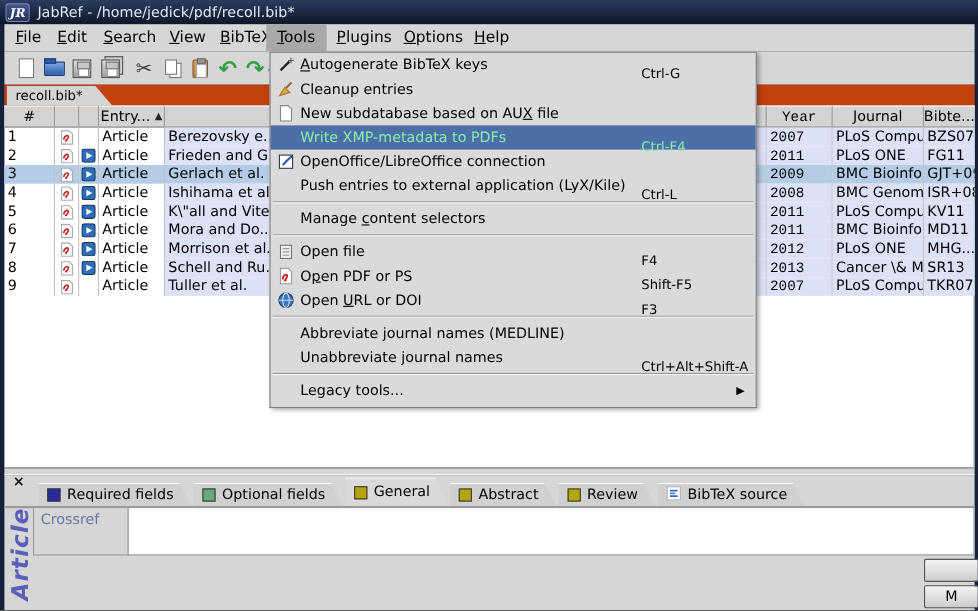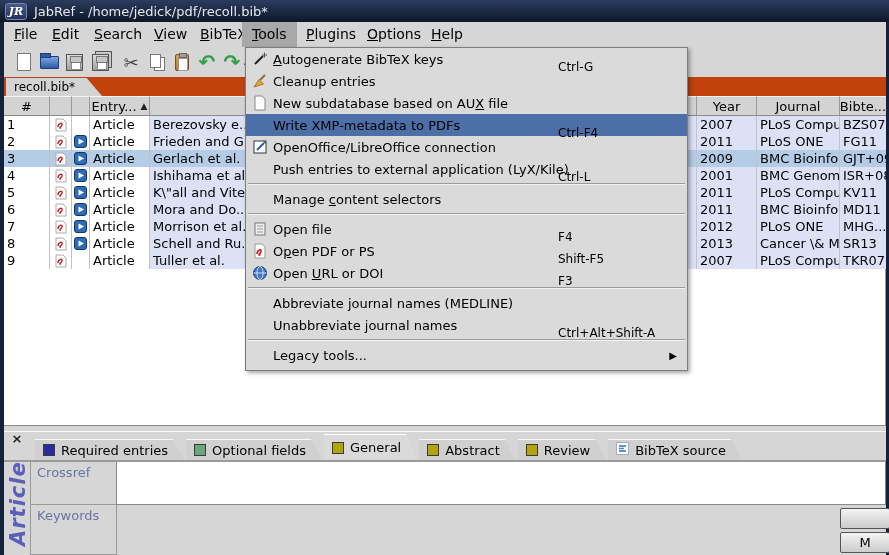--- a/index.html
+++ b/index.html
@@ -52,34 +52,34 @@
     display:flex;align-items:center;justify-content:center;gap:4px;}
   .tr{height:17px;}
   .cell{overflow:hidden;white-space:nowrap;}
   .tr .cell{border-right:1px solid #c3c3c3;padding:0 0 0 3px;line-height:17px;font-size:13px;
     display:flex;align-items:center;}
   .c-num{width:46px;}
   .c-pdf{width:22px;justify-content:center;padding-left:0 !important;}
   .c-url{width:18px;justify-content:center;padding-left:0 !important;}
   .c-type{width:60px;}
   .c-auth{width:547px;}
-  .c-year{width:60px;}
+  .c-year{width:60px;font-family:Liberation Mono, monospace;}
   .c-jrnl{width:83px;}
   .c-key{width:46px;border-right:none !important;}
   .tint{background:#dde1f6;}
   .tr.selected .cell{background:#b5cce6;}
   .sortarrow{font-size:9px;color:#222;}
   
   .menu{position:absolute;left:245px;top:47px;width:443px;z-index:50;background:#dadada;
     border:1px solid #7d7d7d;box-shadow:2px 2px 4px rgba(0,0,0,.35);padding-bottom:4px;}
   .mi{position:relative;height:22px;display:flex;align-items:center;}
   .mi .mil{margin-left:27px;}
   .mi .mic{position:absolute;left:4px;width:19px;text-align:center;display:flex;align-items:center;justify-content:center;}
-  .mi .mis{position:absolute;left:312px;font-size:12px;margin-top:16px;}
-  .mi.hl{background:#4d6fa8;color:#000000;}
+  .mi .mis{position:absolute;left:337px;font-size:12px;margin-top:16px;}
+  .mi.hl{background:#4d6fa8;color:#86efac;}
   .mi .sub{position:absolute;right:10px;font-size:10px;}
   .msep{height:8px;position:relative;}
   .msep:after{content:"";position:absolute;left:2px;right:2px;top:3px;border-top:1px solid #9a9a9a;border-bottom:1px solid #f4f4f4;}
   
   .splitter{position:absolute;left:4px;top:425px;width:882px;height:7px;background:#d6d6d6;
     border-top:1px solid #8a8a8a;border-bottom:1px solid #fbfbfb;}
   
   .editor{position:absolute;left:4px;top:432px;width:882px;height:123px;background:#d6d6d6;}
   .closex{position:absolute;left:5px;top:0px;width:16px;height:14px;font-weight:bold;font-size:13px;
     line-height:14px;text-align:center;color:#1a1a1a;cursor:default;}
@@ -244,21 +244,21 @@
           </svg>
         </div>
       <div class="cell c-url">
           <svg width="13" height="13">
             <rect x="0.5" y="0.5" width="12" height="12" rx="2.5" fill="#2f6cb8" stroke="#16365e"></rect>
             <path d="M4.5 3.5 L10 6.5 L4.5 9.5 Z" fill="#fff"></path>
           </svg>
         </div>
       <div class="cell c-type">Article</div>
       <div class="cell c-auth tint">Ishihama et al.</div>
-      <div class="cell c-year tint">2001</div>
+      <div class="cell c-year tint">2008</div>
       <div class="cell c-jrnl tint">BMC Genomics</div>
       <div class="cell c-key tint">ISR+08</div>
     </div>
 
     <div class="trow tr">
       <div class="cell c-num">5</div>
       <div class="cell c-pdf">
           <svg width="12" height="14">
             <path d="M1 1 h7 l3 3 v9 h-10 z" fill="#fff" stroke="#aaa"></path>
             <path d="M3 9 C3 5 8 4 7 7 C6 10 3 10 6 10" fill="none" stroke="#c41f1f" stroke-width="1.4"></path>
@@ -470,21 +470,21 @@
     </div>
   </div>
 
   <div class="editor">
     <div class="closex">×</div>
     <div class="vtype">Article</div>
 
     <div class="etabs">
       <div class="etab">
         <span class="sq sq-req"></span>
-        <span>Required entries</span>
+        <span>Required fields</span>
       </div>
       <div class="etab">
         <span class="sq sq-opt"></span>
         <span>Optional fields</span>
       </div>
       <div class="etab sel">
         <span class="sq sq-gen"></span>
         <span>General</span>
       </div>
       <div class="etab">
@@ -504,19 +504,18 @@
             </svg></span>
         <span>BibTeX source</span>
       </div>
     </div>
 
     <div class="fieldline"></div>
 
     <div class="flabel" style="top:30px;height:43px;">Crossref</div>
     <div class="finput" style="left:112px;top:30px;width:770px;height:43px;"></div>
 
-    <div class="flabel" style="top:73px;height:50px;">Keywords</div>
 
     <div class="sidebtn" style="top:76px;"></div>
     <div class="sidebtn" style="top:100px;">M</div>
   </div>
 
 </div>
 
 </body></html>

